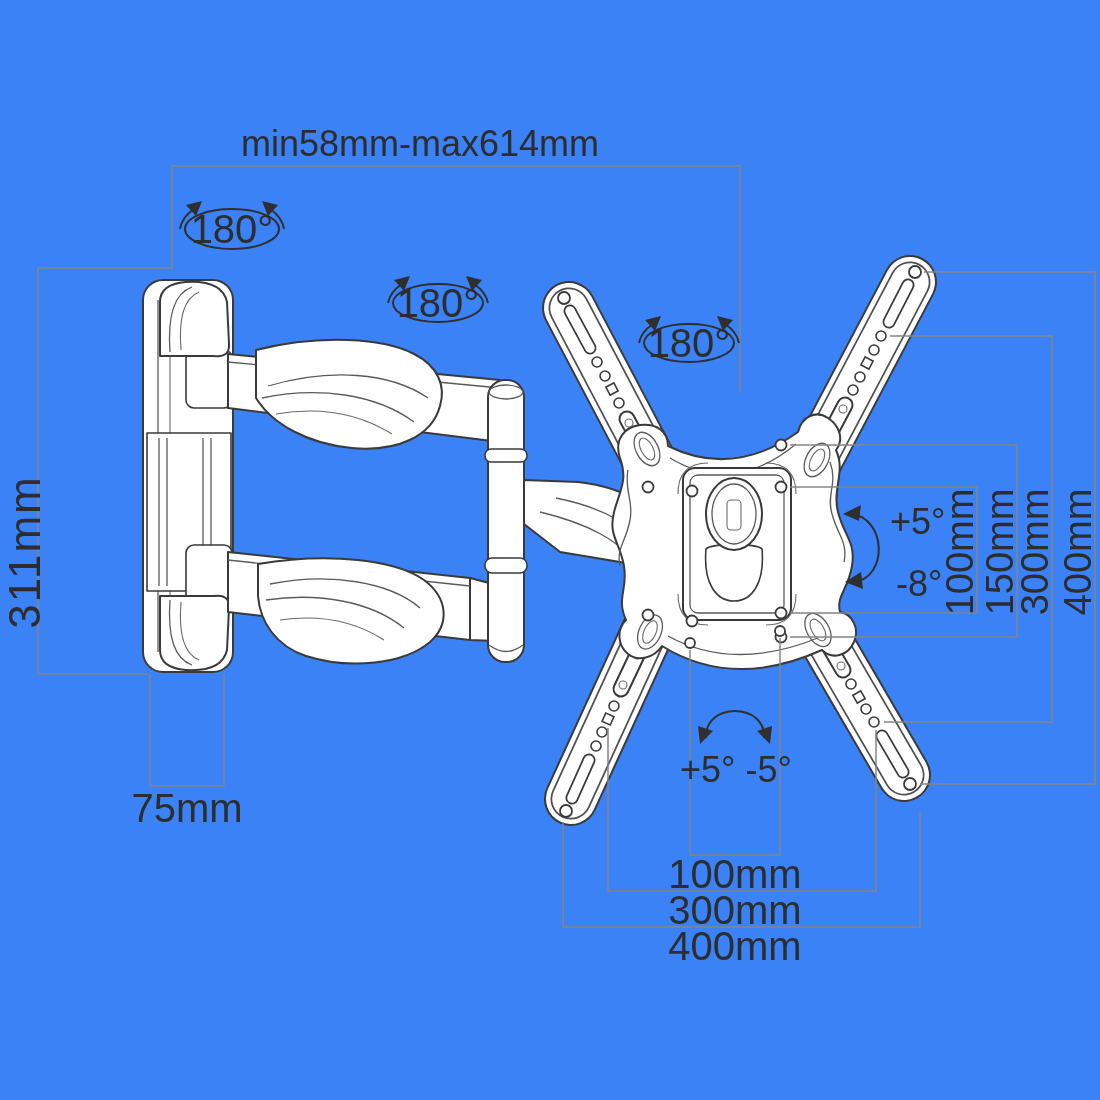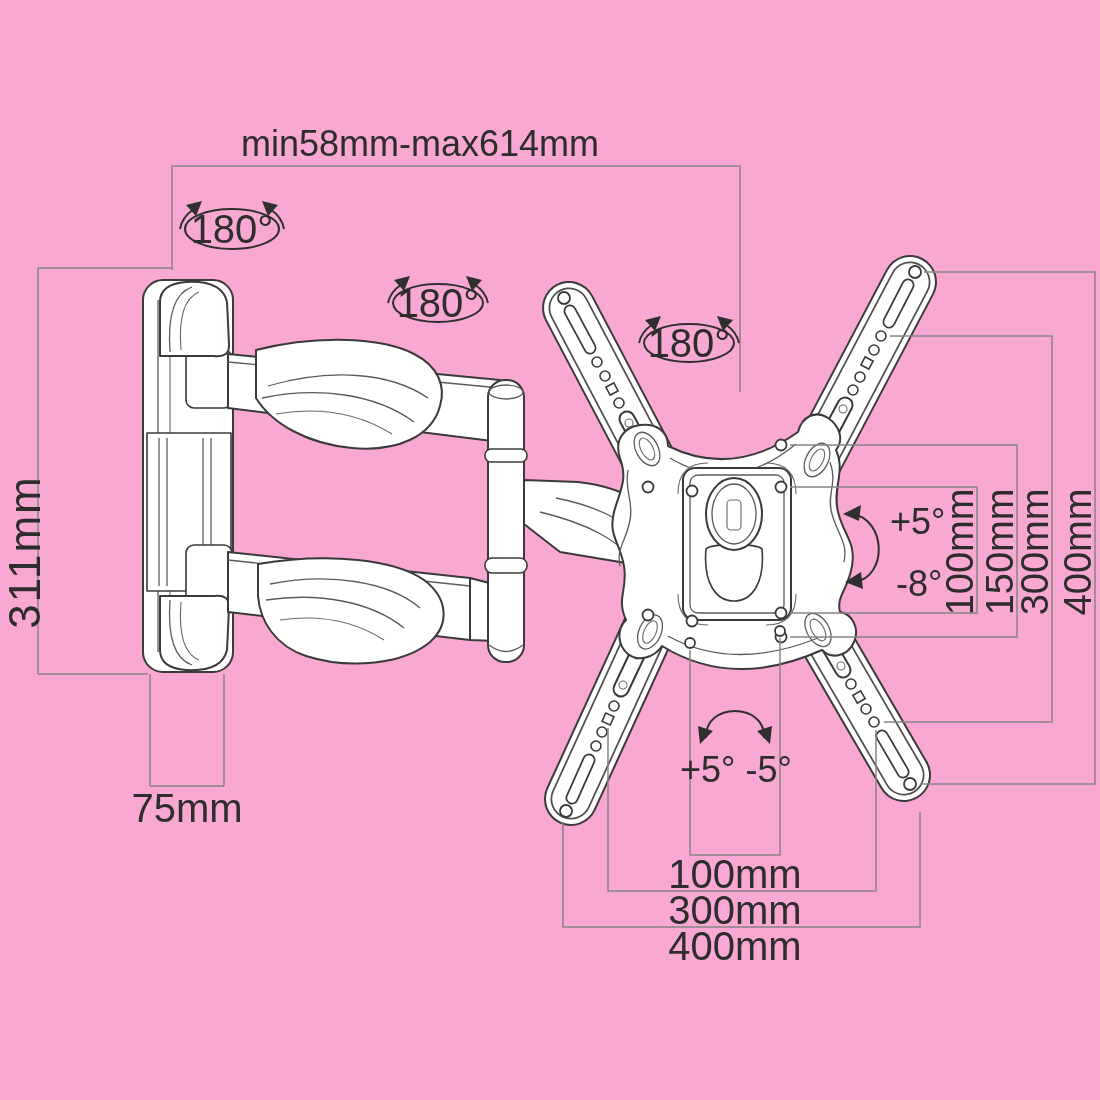--- a/index.html
+++ b/index.html
@@ -1,16 +1,16 @@
 <!DOCTYPE html>
 <html><head>
 <meta charset="utf-8">
 <style>
   html,body{margin:0;padding:0;background:#ffffff;}
-  .stage{width:1100px;height:1100px;position:relative;background:#f9a8d4;overflow:hidden;}
+  .stage{width:1100px;height:1100px;position:relative;background:#3b82f6;overflow:hidden;}
   svg{display:block;}
   .part{fill:#ffffff;stroke:#3a3a3a;stroke-width:2;stroke-linejoin:round;}
   .part-thin{fill:#ffffff;stroke:#3a3a3a;stroke-width:1.6;stroke-linejoin:round;}
   .detail{fill:none;stroke:#5a5a5a;stroke-width:1.3;}
   .detail2{fill:none;stroke:#6a6a6a;stroke-width:1.1;}
   .hole{fill:#ffffff;stroke:#3a3a3a;stroke-width:1.8;}
   .holesm{fill:#ffffff;stroke:#3a3a3a;stroke-width:1.6;}
   .dim{fill:none;stroke:#858585;stroke-width:1.5;}
   .anno{fill:none;stroke:#2f2f2f;stroke-width:2;}
   .annofill{fill:#2f2f2f;stroke:none;}

